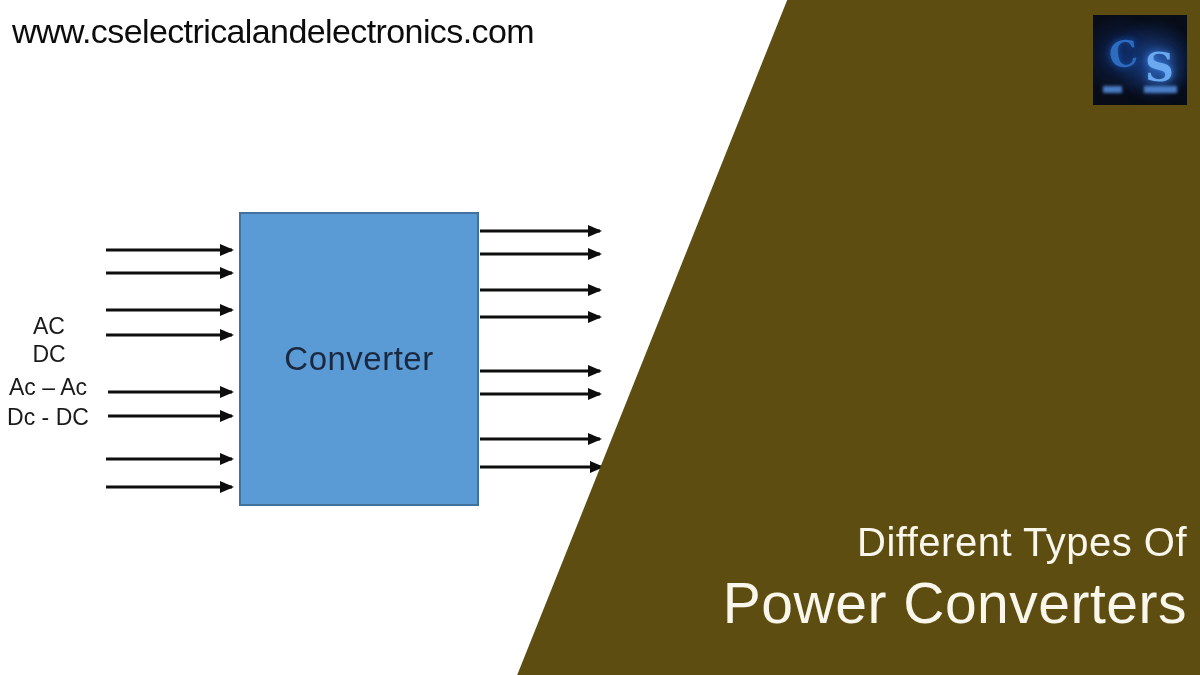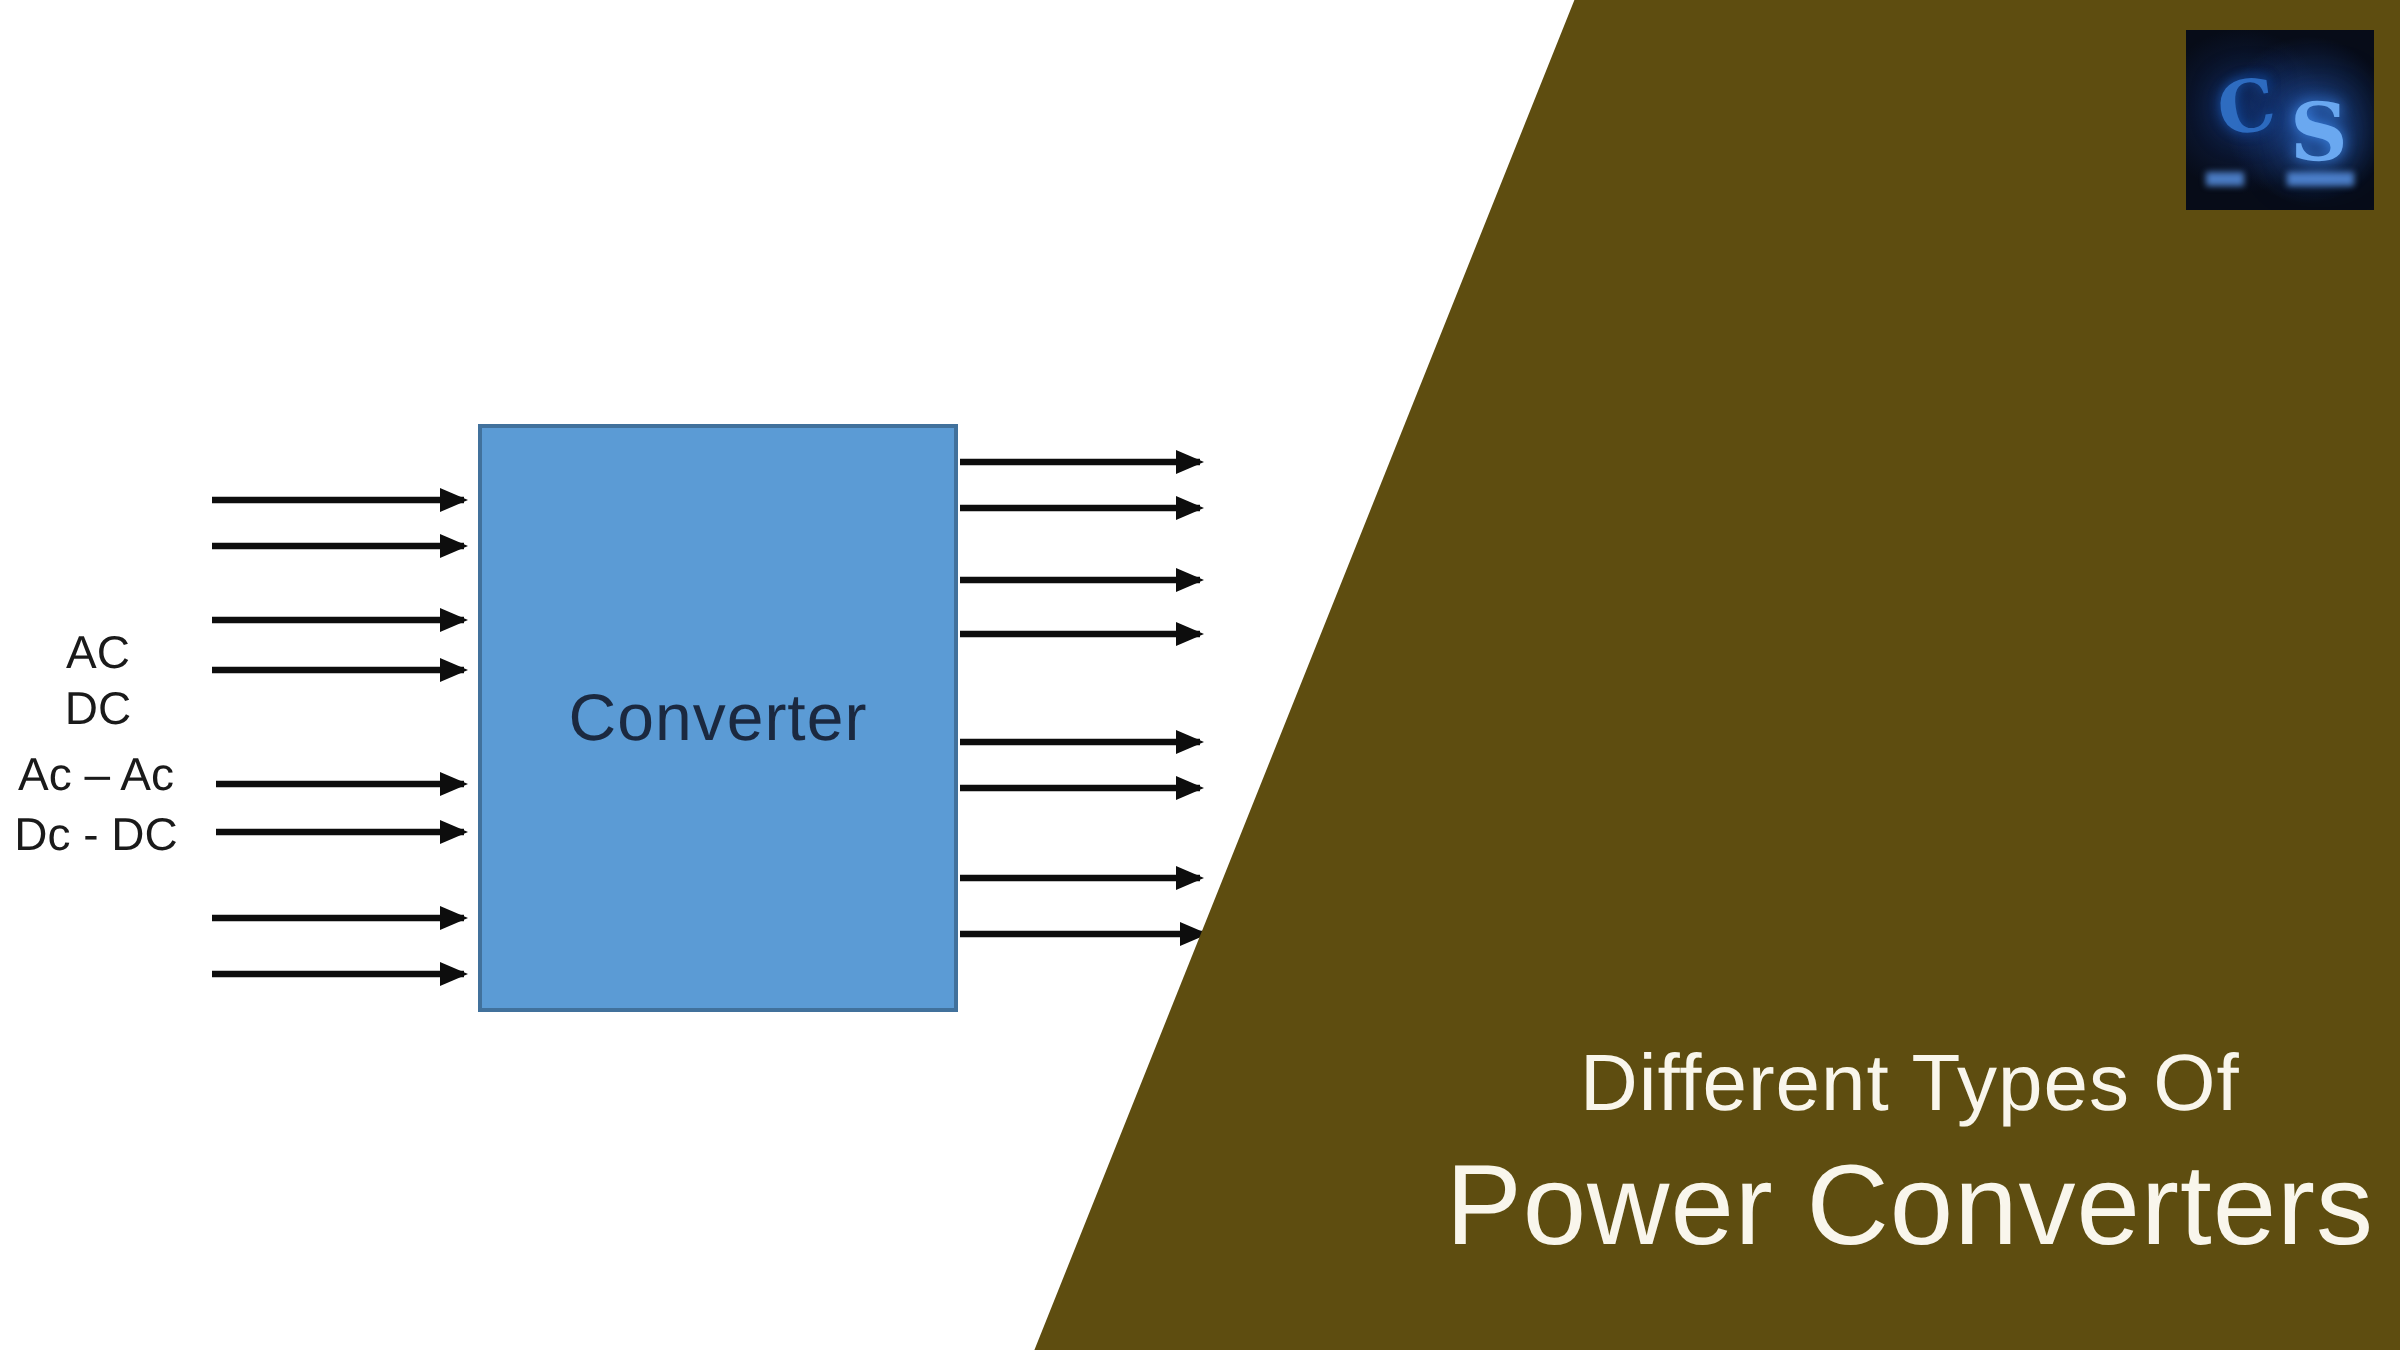--- a/index.html
+++ b/index.html
@@ -91,21 +91,21 @@
     background:
       linear-gradient(90deg, rgba(90,150,235,0.8) 0 26%, rgba(0,0,0,0) 26% 55%, rgba(90,150,235,0.8) 55% 100%);
     filter: blur(1.6px);
   }
   
   .titles {
     position: absolute;
     right: 13px;
     top: 518px;
     z-index: 3;
-    text-align: center;
+    text-align: right;
     color: #f9f6ec;
   }
   .title-line1 {
     font-size: 40px;
     line-height: 48px;
     letter-spacing: 0.5px;
     white-space: nowrap;
   }
   .title-line2 {
     font-size: 57px;
@@ -153,20 +153,21 @@
     <text class="converter-text" x="359" y="370" text-anchor="middle">Converter</text>
 
     <text class="io-label" x="49" y="334" text-anchor="middle">AC</text>
     <text class="io-label" x="49" y="362" text-anchor="middle">DC</text>
     <text class="io-label" x="48" y="395" text-anchor="middle">Ac – Ac</text>
     <text class="io-label" x="48" y="425" text-anchor="middle">Dc - DC</text>
   </svg>
 
   <div class="banner"></div>
 
+  <div class="site-url">www.cselectricalandelectronics.com</div>
 
   <div class="logo">
     <span class="logo-letter logo-c">C</span>
     <span class="logo-letter logo-s">S</span>
   </div>
 
   <div class="titles">
     <div class="title-line1">Different Types Of</div>
     <div class="title-line2">Power Converters</div>
   </div>

